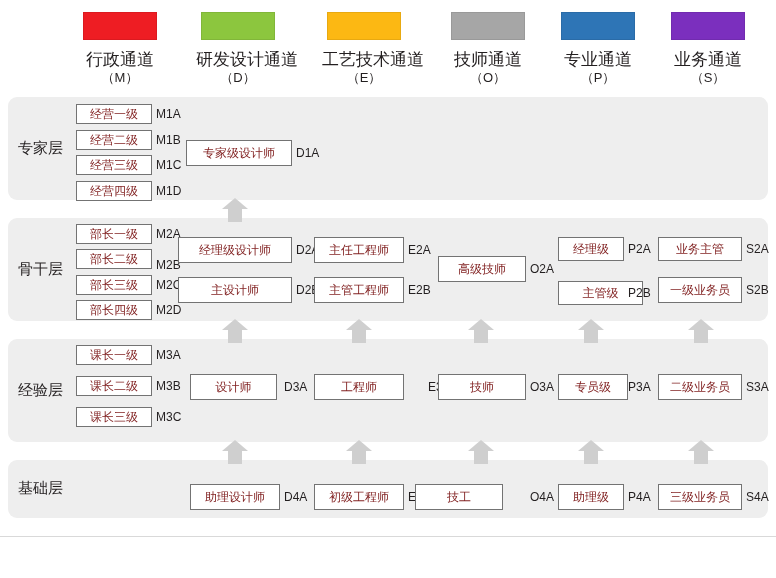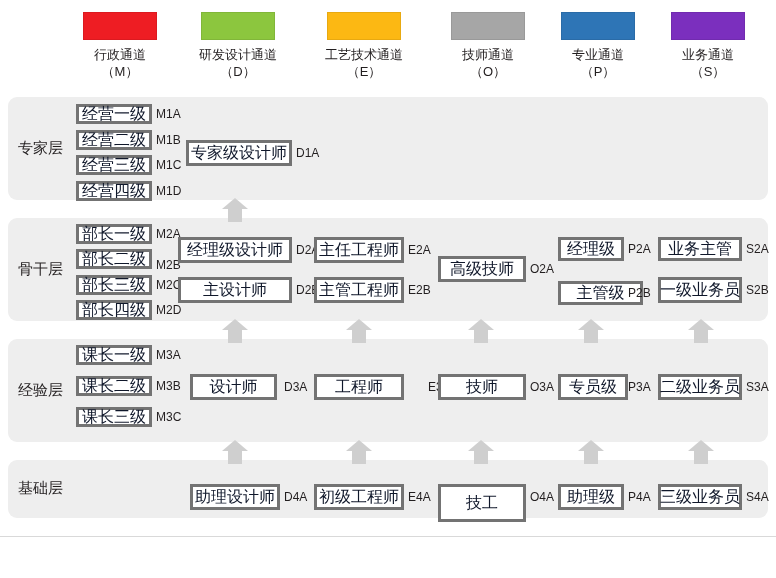--- a/index.html
+++ b/index.html
@@ -11,36 +11,36 @@
     position:relative;
     overflow:hidden;
   }
   .stage{position:absolute;left:0;top:0;width:776px;height:578px;}
 
   
   .chan{position:absolute;text-align:center;}
   .chan .swatch{
     width:72px;height:26px;margin:0 auto;border:1px solid rgba(0,0,0,.08);
   }
-  .chan .nm{font-size:13px;margin-top:6px;line-height:17px;white-space:nowrap;}
+  .chan .nm{font-size:17px;margin-top:12px;line-height:17px;white-space:nowrap;font-family:Liberation Mono, monospace;}
   .chan .cd{font-size:13px;line-height:17px;white-space:nowrap;}
 
   
   .band{
     position:absolute;background:#eeeeee;border-radius:9px;
   }
   .band-label{
     position:absolute;font-size:15px;color:#231f20;white-space:nowrap;
   }
 
   
   .cell{
-    position:absolute;background:#ffffff;border:3px solid #737373;
+    position:absolute;background:#ffffff;border:1px solid #737373;
     display:flex;align-items:center;justify-content:center;
-    font-size:16px;color:#0f172a;box-sizing:border-box;white-space:nowrap;
+    font-size:12px;color:#7f1d1d;box-sizing:border-box;white-space:nowrap;
   }
   .code{
     position:absolute;font-size:12px;color:#231f20;white-space:nowrap;
     line-height:12px;
   }
 
   
   .arrow{position:absolute;}
   .arrow .stem{
     position:absolute;left:6px;top:10px;width:14px;height:14px;background:#cfcfcf;
@@ -205,21 +205,21 @@
       <div class="cell" style="left: 438px; top: 374px; width: 88px; height: 26px;">技师</div>
       <div class="code" style="left: 530px; top: 381px;">O3A</div>
       <div class="cell" style="left: 558px; top: 374px; width: 70px; height: 26px;">专员级</div>
       <div class="code" style="left: 628px; top: 381px;">P3A</div>
       <div class="cell" style="left: 658px; top: 374px; width: 84px; height: 26px;">二级业务员</div>
       <div class="code" style="left: 746px; top: 381px;">S3A</div>
       <div class="cell" style="left: 190px; top: 484px; width: 90px; height: 26px;">助理设计师</div>
       <div class="code" style="left: 284px; top: 491px;">D4A</div>
       <div class="cell" style="left: 314px; top: 484px; width: 90px; height: 26px;">初级工程师</div>
       <div class="code" style="left: 408px; top: 491px;">E4A</div>
-      <div class="cell" style="left: 438px; top: 484px; width: 88px; height: 38px;">技工</div>
+      <div class="cell" style="left: 415px; top: 484px; width: 88px; height: 26px;">技工</div>
       <div class="code" style="left: 530px; top: 491px;">O4A</div>
       <div class="cell" style="left: 558px; top: 484px; width: 66px; height: 26px;">助理级</div>
       <div class="code" style="left: 628px; top: 491px;">P4A</div>
       <div class="cell" style="left: 658px; top: 484px; width: 84px; height: 26px;">三级业务员</div>
       <div class="code" style="left: 746px; top: 491px;">S4A</div>
     </div>
 
   <div class="note-sep"></div>
 </div>
 

